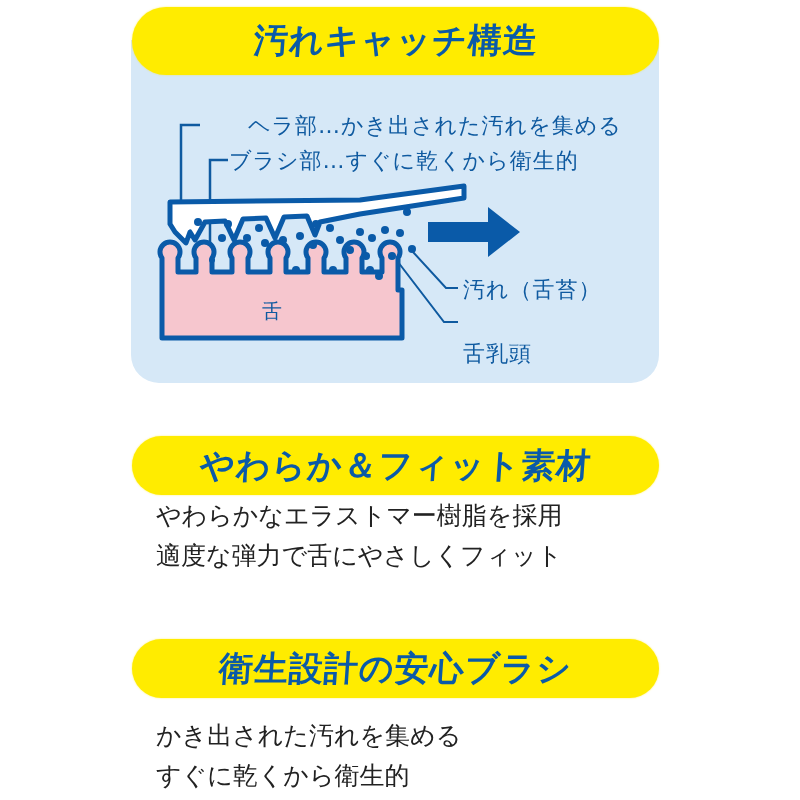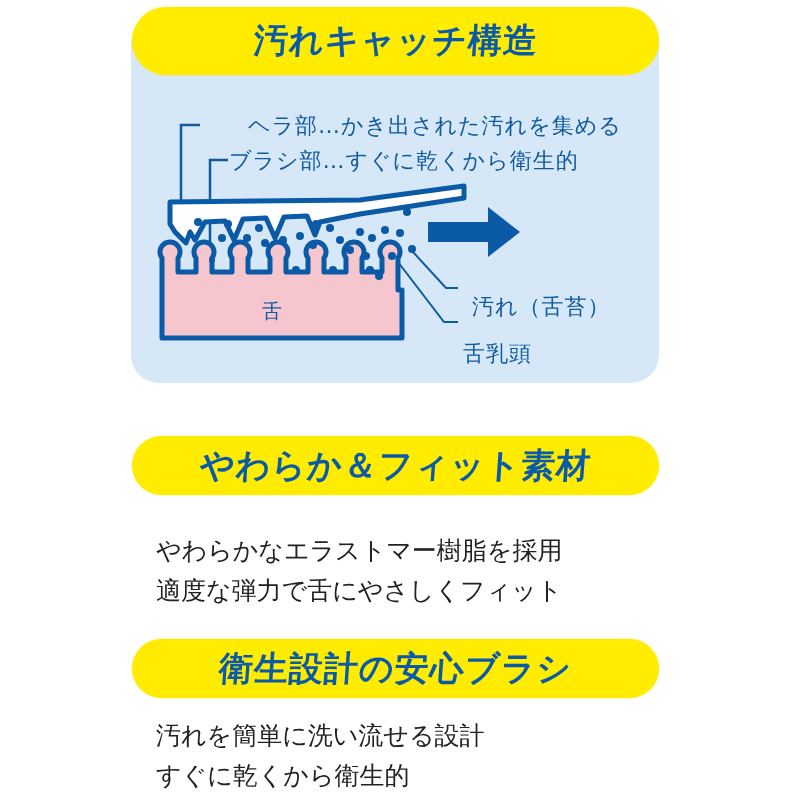--- a/index.html
+++ b/index.html
@@ -92,31 +92,31 @@
   <g stroke="#0f5aa0" stroke-width="2" fill="none">
     <polyline points="413,252 446,288 458,288"></polyline>
     <polyline points="398,262 444,322 458,322"></polyline>
   </g>
 
   <path fill="#0a5aa8" d="M428,222 L488,222 L488,207 L520,232 L488,257 L488,242 L428,242 Z"></path>
 </svg>
 
 <div class="label" style="left:202px; top:111px;margin-left:46px;">ヘラ部…かき出された汚れを集める</div>
 <div class="label" style="left:229px; top:146px;">ブラシ部…すぐに乾くから衛生的</div>
-<div class="label" style="left:463px; top:292px;margin-left:9px;">汚れ（舌苔）</div>
+<div class="label" style="left:463px; top:275px;">汚れ（舌苔）</div>
 <div class="label" style="left:463px; top:309px;margin-top:30px;">舌乳頭</div>
 <div class="label" style="left:262px; top:298px; font-size:20px;">舌</div>
 
 <div class="pill p2">
   <span>やわらか＆フィット素材</span>
 </div>
-<div class="body-text" style="top:531px;">
+<div class="body-text" style="top:496px;">
   <div>やわらかなエラストマー樹脂を採用</div>
   <div>適度な弾力で舌にやさしくフィット</div>
 </div>
 
 <div class="pill p3">
   <span>衛生設計の安心ブラシ</span>
 </div>
 <div class="body-text" style="top:716px;">
-  <div>汚れを簡単に洗い流せる設計</div>
+  <div>かき出された汚れを集める</div>
   <div>すぐに乾くから衛生的</div>
 </div>
 
 </body></html>

